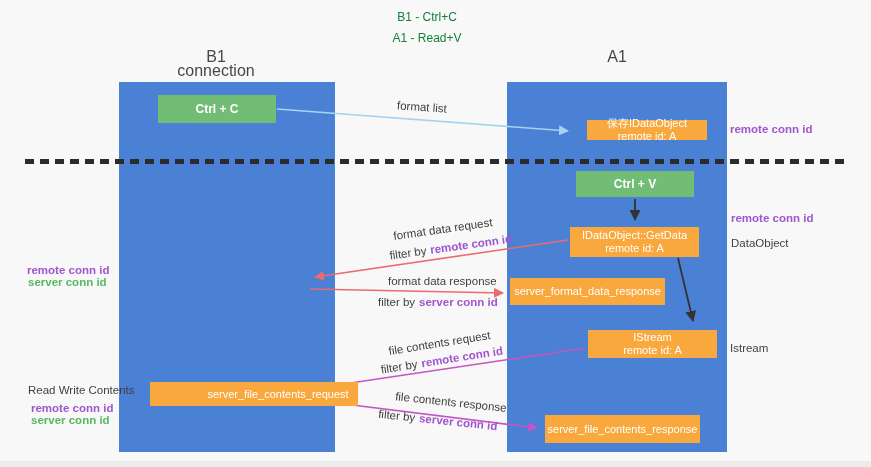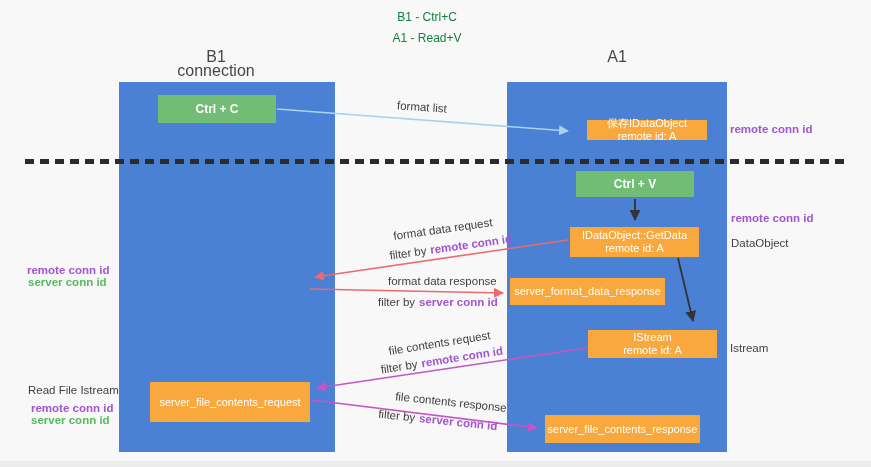--- a/index.html
+++ b/index.html
@@ -106,21 +106,21 @@
 
   <div class="node node-orange" style="left:510px; top:278px; width:155px; height:27px;">
     <div>server_format_data_response</div>
   </div>
 
   <div class="node node-orange" style="left:588px; top:330px; width:129px; height:28px;">
     <div>IStream</div>
     <div>remote id: A</div>
   </div>
 
-  <div class="node node-orange" style="left:150px; top:382px; width:160px; height:40px;">
+  <div class="node node-orange" style="left:150px; top:382px; width:160px; height:24px;padding-left:48px;">
     <div>server_file_contents_request</div>
   </div>
 
   <div class="node node-orange" style="left:545px; top:415px; width:155px; height:28px;">
     <div>server_file_contents_response</div>
   </div>
 
   <div class="lbl rot-p4" style="left:397px; top:101px;">format list</div>
 
   <div class="lbl rot-m8" style="left:393px; top:223px;">format data request</div>
@@ -144,18 +144,18 @@
   </div>
 
   <div class="lbl purple" style="left:730px; top:123px;">remote conn id</div>
   <div class="lbl purple" style="left:731px; top:212px;">remote conn id</div>
   <div class="lbl" style="left:731px; top:237px;">DataObject</div>
   <div class="lbl" style="left:730px; top:342px;">Istream</div>
   <div class="lbl" style="left:735px; top:424px;margin-top:47px;">Write File Contents</div>
 
   <div class="lbl purple" style="left:27px; top:264px;">remote conn id</div>
   <div class="lbl greentx" style="left:28px; top:276px;">server conn id</div>
-  <div class="lbl" style="left:28px; top:384px;">Read File Istream</div>
+  <div class="lbl" style="left:28px; top:384px;">Read Write Contents</div>
   <div class="lbl purple" style="left:31px; top:402px;">remote conn id</div>
   <div class="lbl greentx" style="left:31px; top:414px;">server conn id</div>
 
   <div class="bottom-strip"></div>
 </div>
 
 </body></html>

